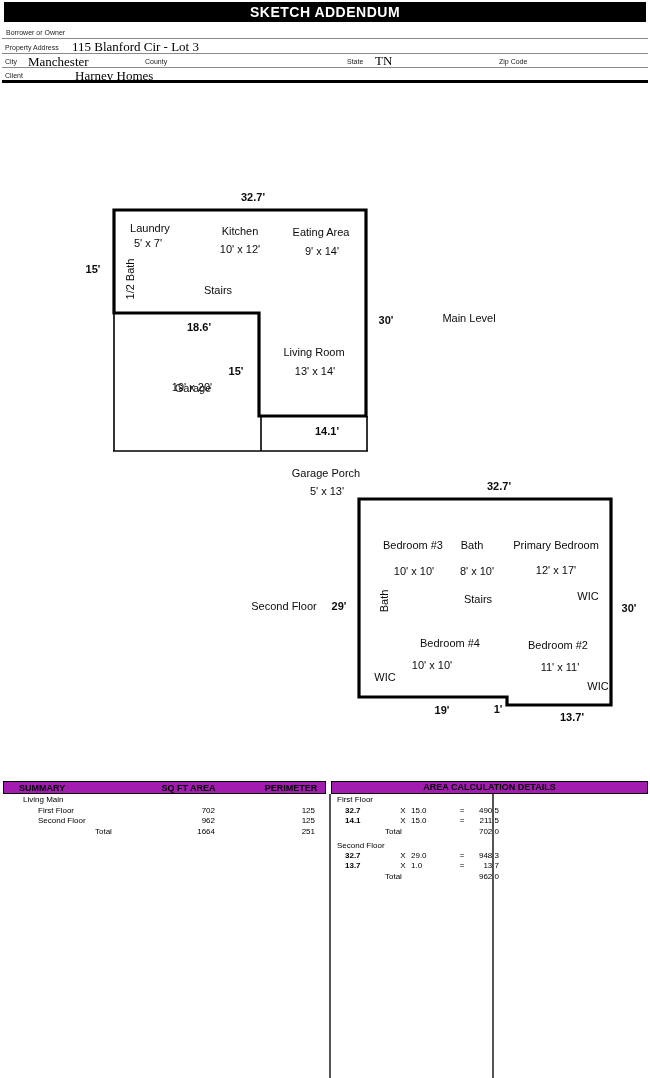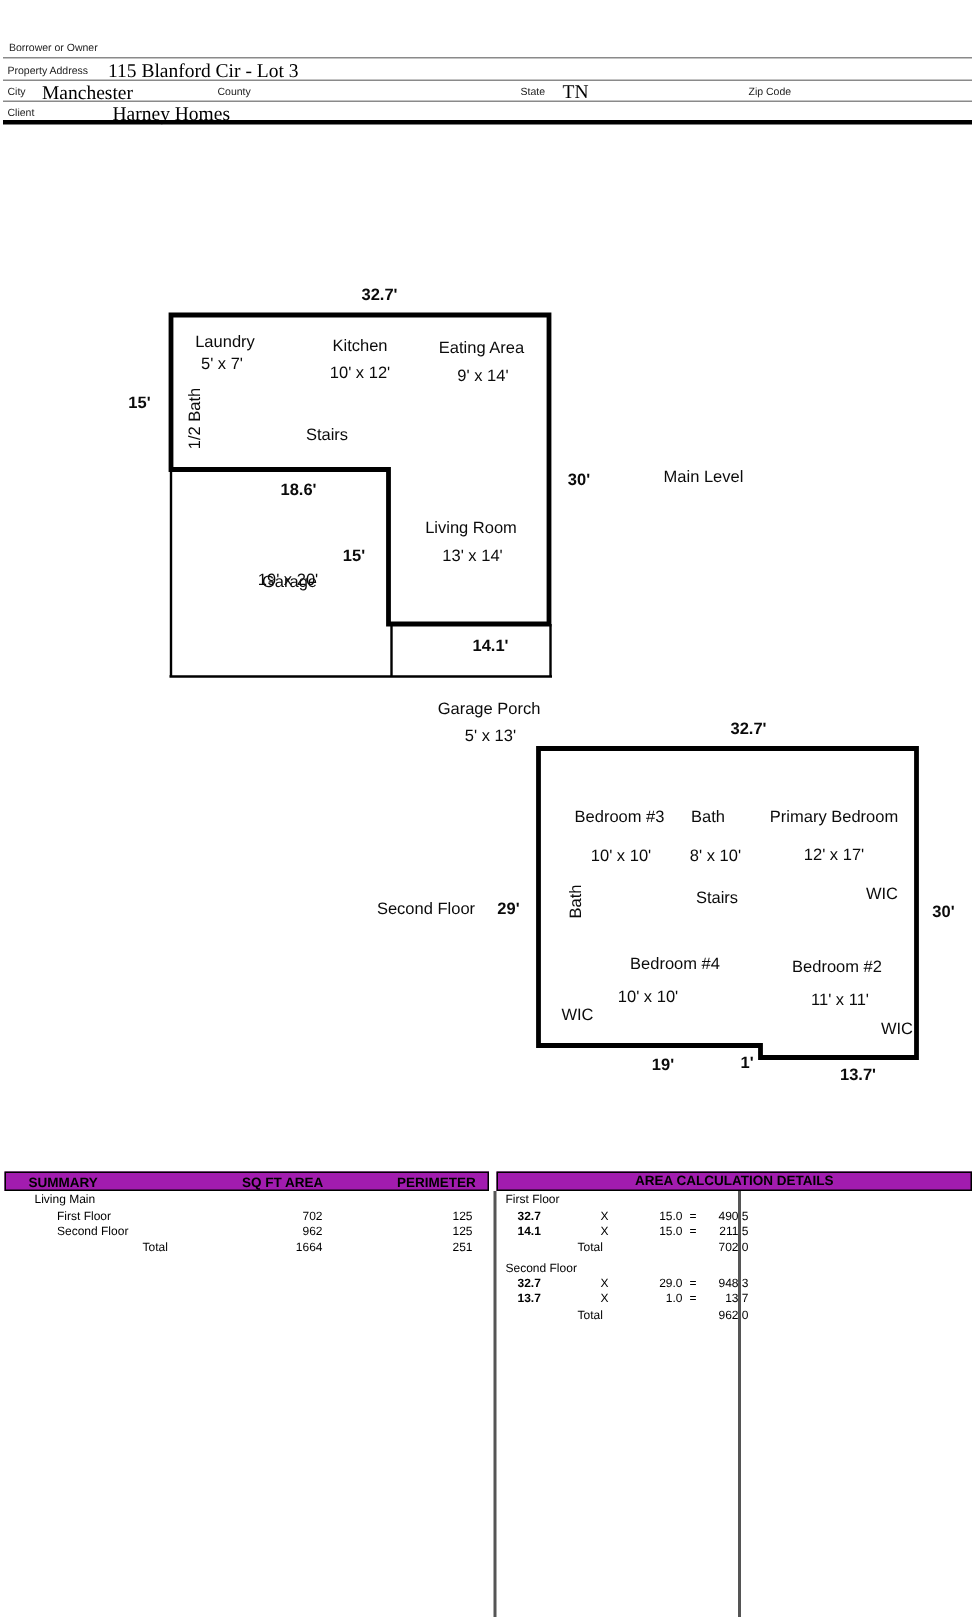--- a/index.html
+++ b/index.html
@@ -30,32 +30,35 @@
   .sumrow{position:absolute;left:38px;display:flex;}
   .sl{width:110px;text-align:left;}
   .sa{width:67px;text-align:right;}
   .sp{width:100px;text-align:right;}
   .sumtotal{position:absolute;left:95px;display:flex;}
   .stl{width:53px;text-align:left;}
   .calctitle{position:absolute;left:337px;}
   .calcrow{position:absolute;left:345px;display:flex;}
   .cw{width:50px;text-align:left;font-weight:bold;}
   .cx{width:16px;text-align:center;}
-  .ch{width:44px;text-align:right;}
+  .ch{width:44px;}
   .ce{width:14px;text-align:center;}
   .ca{width:30px;text-align:right;}
   .calctotal{position:absolute;left:345px;width:154px;display:flex;justify-content:space-between;}
   .ctl{margin-left:40px;}
   .vline{position:absolute;width:1.5px;background:#555;}
 </style>
 </head>
 <body>
 
 <div class="page">
 
+  <div class="title-bar">
+    <span>SKETCH ADDENDUM</span>
+  </div>
 
   <span class="flabel" style="left:6px;top:29px">Borrower or Owner</span>
   <div class="hline" style="top:38px"></div>
 
   <span class="flabel" style="left:5px;top:44px">Property Address</span>
   <span class="fvalue" style="left:72px;top:39px">115 Blanford Cir - Lot 3</span>
   <div class="hline" style="top:53px"></div>
 
   <span class="flabel" style="left:5px;top:58px">City</span>
   <span class="fvalue" style="left:28px;top:54px">Manchester</span>

